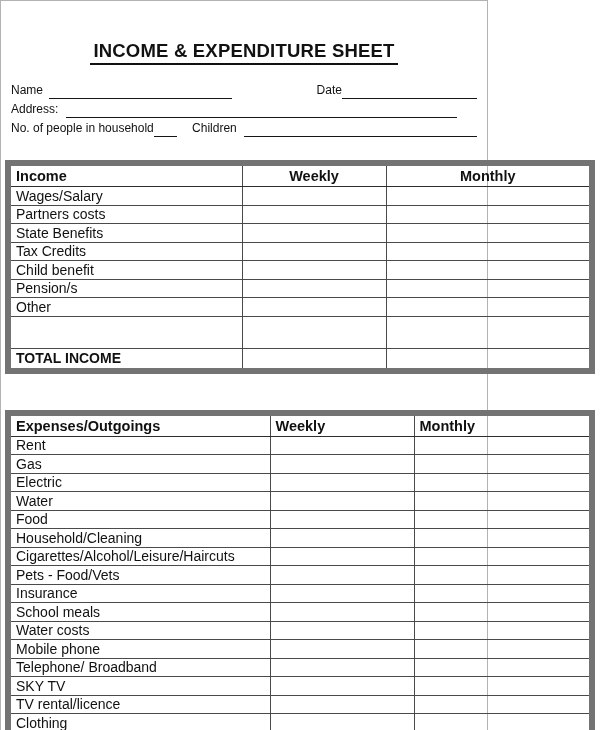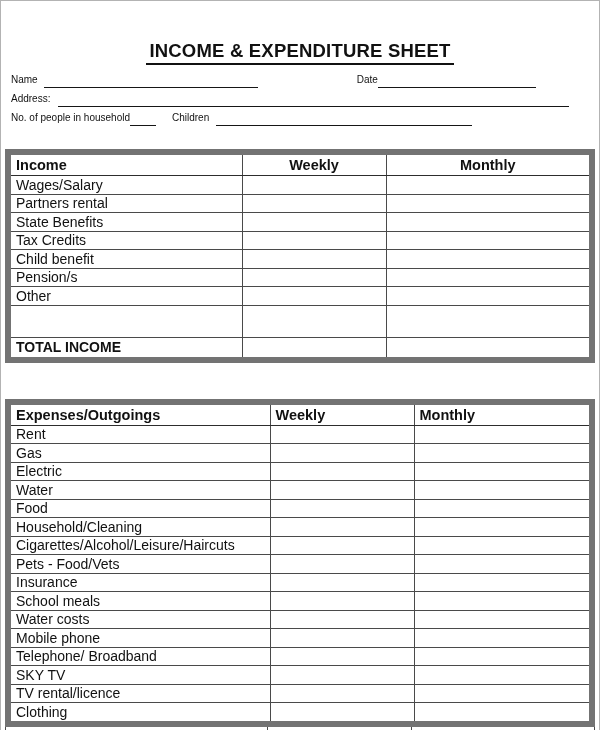--- a/index.html
+++ b/index.html
@@ -1,27 +1,27 @@
 <!DOCTYPE html>
 <html><head>
 <meta charset="utf-8">
 <style>
   html,body{margin:0;padding:0;background:#fff;}
   body{width:600px;height:730px;overflow:hidden;
        font-family:"Liberation Sans","DejaVu Sans",sans-serif;color:#111;}
-  .page{box-sizing:border-box;width:600px;height:730px;
+  .page{box-sizing:border-box;width:488px;height:730px;
         border:1px solid #b3b3b3;border-bottom:none;position:relative;}
 
   
   .title-wrap{text-align:center;margin-top:39px;}
   .title{display:inline-block;font-size:18.5px;font-weight:bold;
          letter-spacing:.2px;border-bottom:2.5px solid #111;padding:0 3px 1px 3px;}
 
   
-  .form-area{margin:5px 10px 0 10px;font-size:10px;line-height:19px;}
+  .form-area{margin:16px 10px 0 10px;font-size:12px;line-height:19px;}
   .form-line{display:flex;align-items:baseline;white-space:nowrap;}
   .fill{display:inline-block;border-bottom:1.5px solid #161616;height:14px;
         align-self:flex-end;margin-bottom:1px;}
   .fill-name{width:214px;margin-left:6px;}
   .spacer-date{width:99px;}
   .fill-date{width:158px;}
   .fill-address{flex:1;margin-left:8px;margin-right:20px;}
   .fill-household{width:26px;}
   .spacer-children{width:16px;}
   .fill-children{width:256px;margin-left:7px;}
@@ -92,21 +92,21 @@
           <th>Monthly</th>
         </tr>
       </thead>
     <tbody>
         <tr>
           <td>Wages/Salary</td>
           <td></td>
           <td></td>
         </tr>
         <tr>
-          <td>Partners rental</td>
+          <td>Partners costs</td>
           <td></td>
           <td></td>
         </tr>
         <tr>
           <td>State Benefits</td>
           <td></td>
           <td></td>
         </tr>
         <tr>
           <td>Tax Credits</td>

